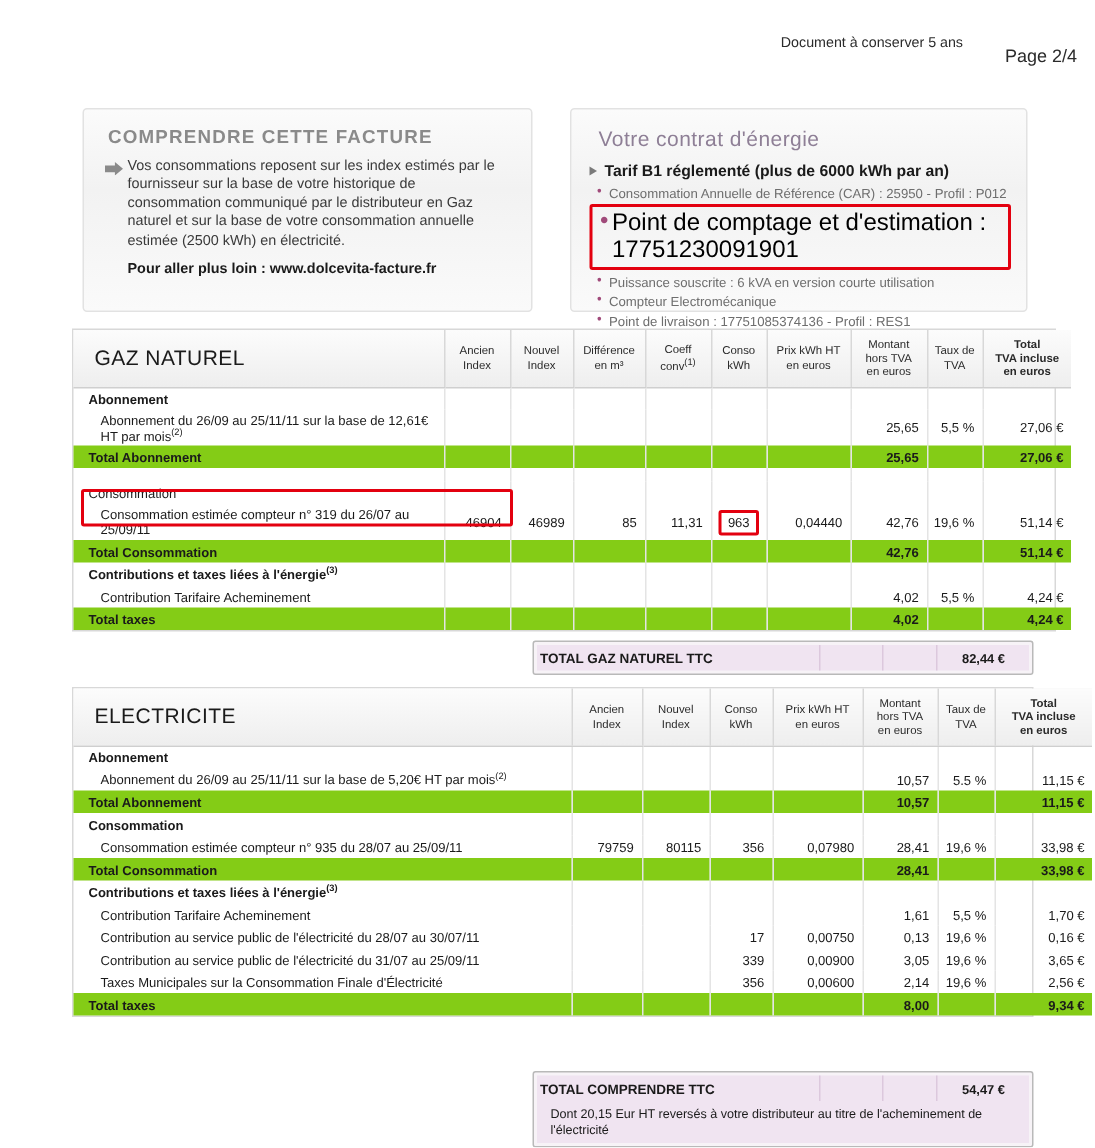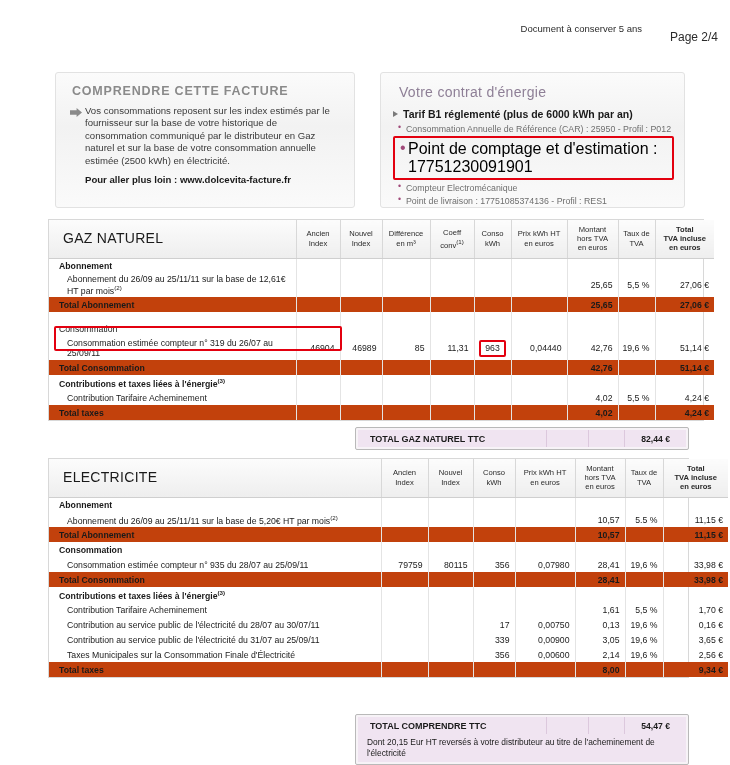--- a/index.html
+++ b/index.html
@@ -138,21 +138,21 @@
     padding-right: 5px;
     font-size: 8.7px;
     color: #1a1a1a;
   }
   tr.r td.lbl {
     border-left: none; text-align: left; padding-left: 10px; padding-right: 4px;
   }
   tr.r td.lbl.i1 { padding-left: 18px; }
   tr.r td.c { text-align: center; padding-right: 0; }
   tr.r.bold td { font-weight: bold; }
-  tr.r.shade td { background: #c2410c; }
+  tr.r.shade td { background: #84cc16; }
   tr.r.tall td { height: 24px; }
   tr.r.gap td { height: 9px; border-left: 1px solid #e4e4e4; }
   tr.r.gap td.lbl { border-left: none; }
   .sup { font-size: 6.2px; vertical-align: super; }
 
   .redcell { position: relative; }
   .redwrap {
     border: 2px solid #e3000f; border-radius: 2px;
     padding: 1px 4px; display: inline-block; line-height: 11px;
   }
@@ -169,21 +169,21 @@
     border-radius: 2px;
     background: #f7f3f7;
     padding: 2px;
   }
   .tb-row {
     background: #f0e4f1;
     height: 17px;
     display: flex; align-items: center;
     font-size: 9px; font-weight: bold; color: #1a1a1a;
   }
-  .tb-label { padding-left: 12px; flex: 1; }
+  .tb-label { padding-left: 2px; flex: 1; }
   .tb-cellA { width: 42px; border-left: 1px solid #dcc8dd; height: 17px; }
   .tb-cellB { width: 36px; border-left: 1px solid #dcc8dd; height: 17px; }
   .tb-amt {
     width: 62px; border-left: 1px solid #dcc8dd; height: 17px;
     display: flex; align-items: center; justify-content: flex-end;
     padding-right: 16px; font-size: 8.6px;
   }
   .tb-note {
     background: #f0e4f1; font-size: 8.4px; font-weight: normal;
     color: #1a1a1a; padding: 3px 6px 4px 9px; line-height: 10.5px;
@@ -211,20 +211,21 @@
   <div class="box box-right">
     <div class="box-title-plum">Votre contrat d'énergie</div>
     <div class="rb-body">
       <div class="rb-head">
         <span class="tri"></span>
         <span>Tarif B1 réglementé (plus de 6000 kWh par an)</span>
       </div>
       <div class="rb-sub">Consommation Annuelle de Référence (CAR) : 25950 - Profil : P012</div>
       <div class="redbox-sub">Point de comptage et d'estimation : 17751230091901</div>
 
+      <div class="rb-sub">Puissance souscrite : 6 kVA en version courte utilisation</div>
       <div class="rb-sub">Compteur Electromécanique</div>
       <div class="rb-sub">Point de livraison : 17751085374136 - Profil : RES1</div>
     </div>
   </div>
 
   <div class="tbl tbl-gaz">
     <div class="redrowbox" id="red-conso-gaz"></div>
     <table class="grid">
       <colgroup>
         <col style="width:247px">

